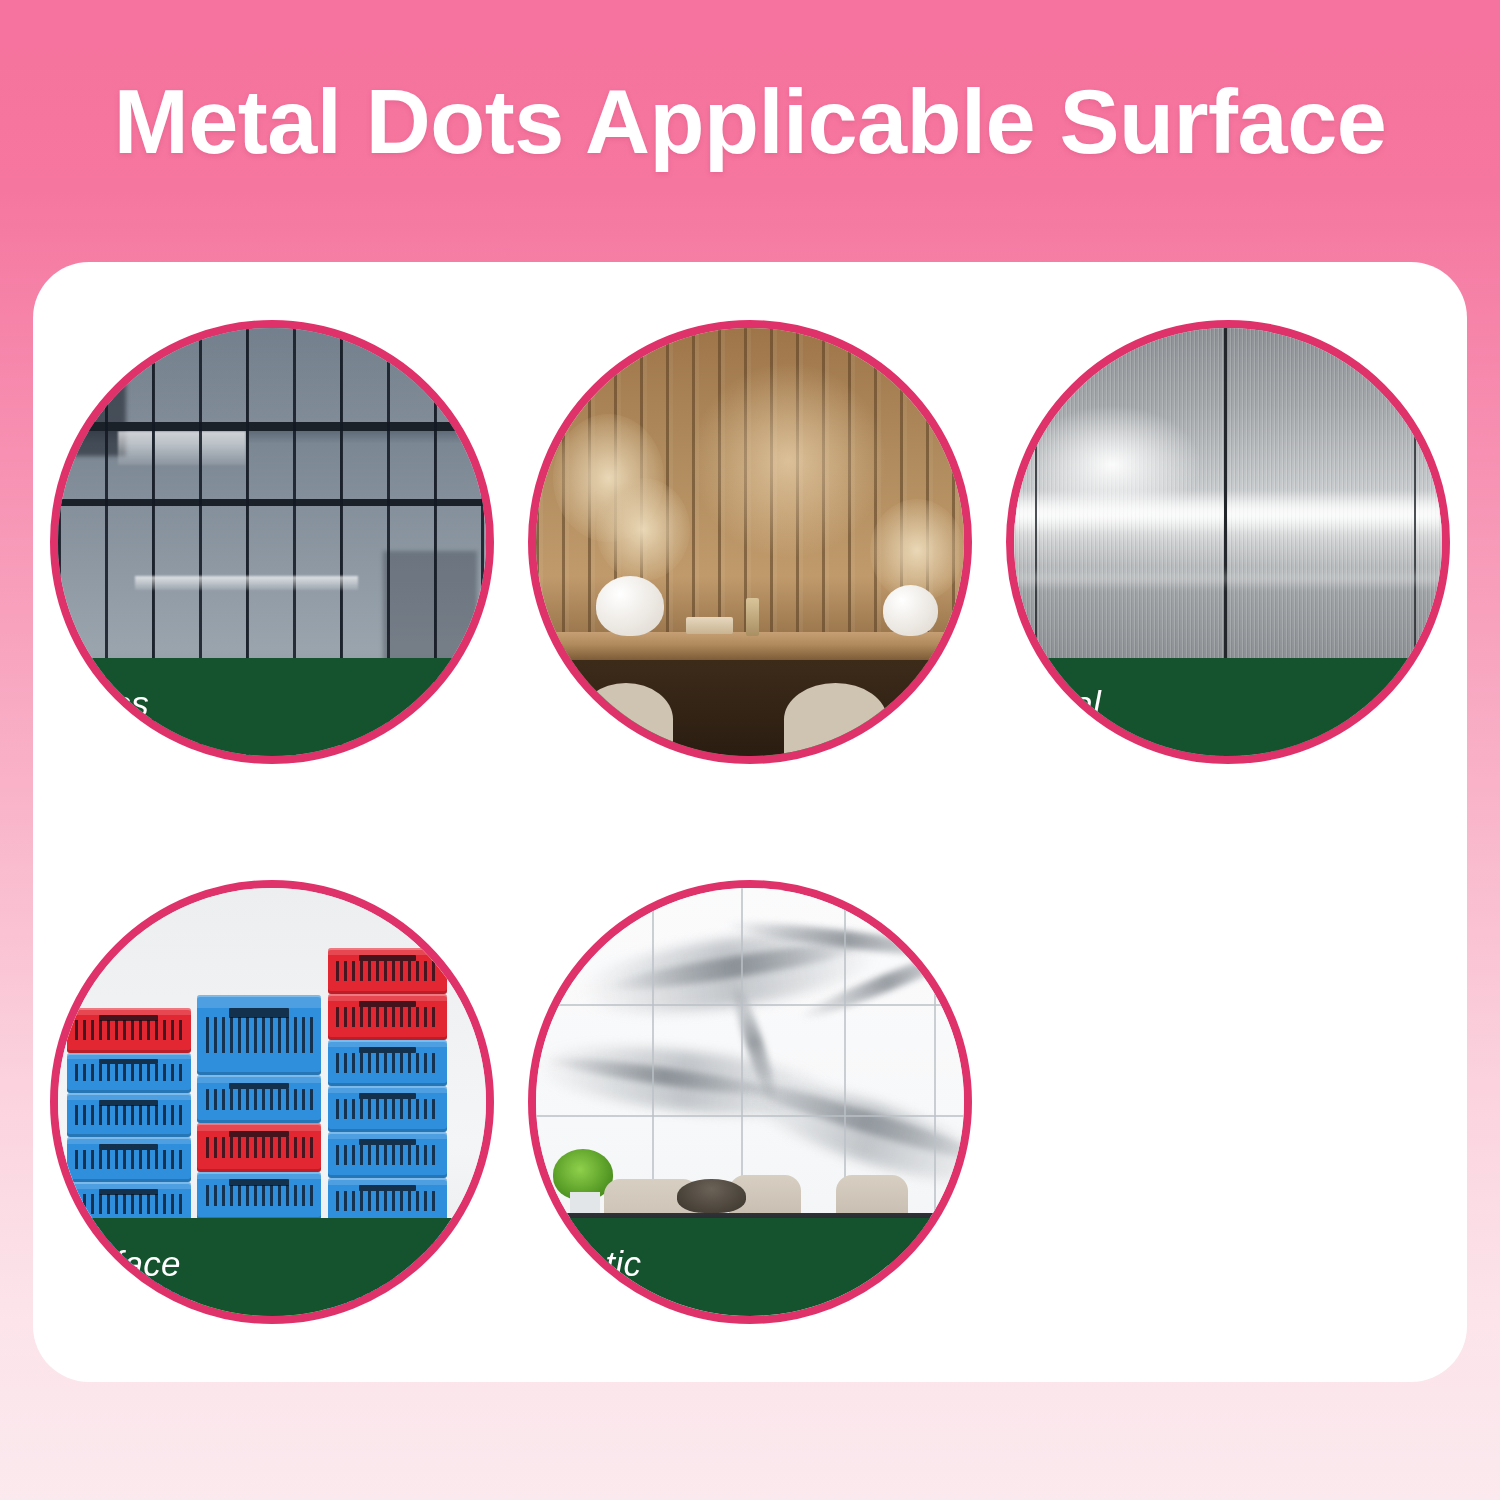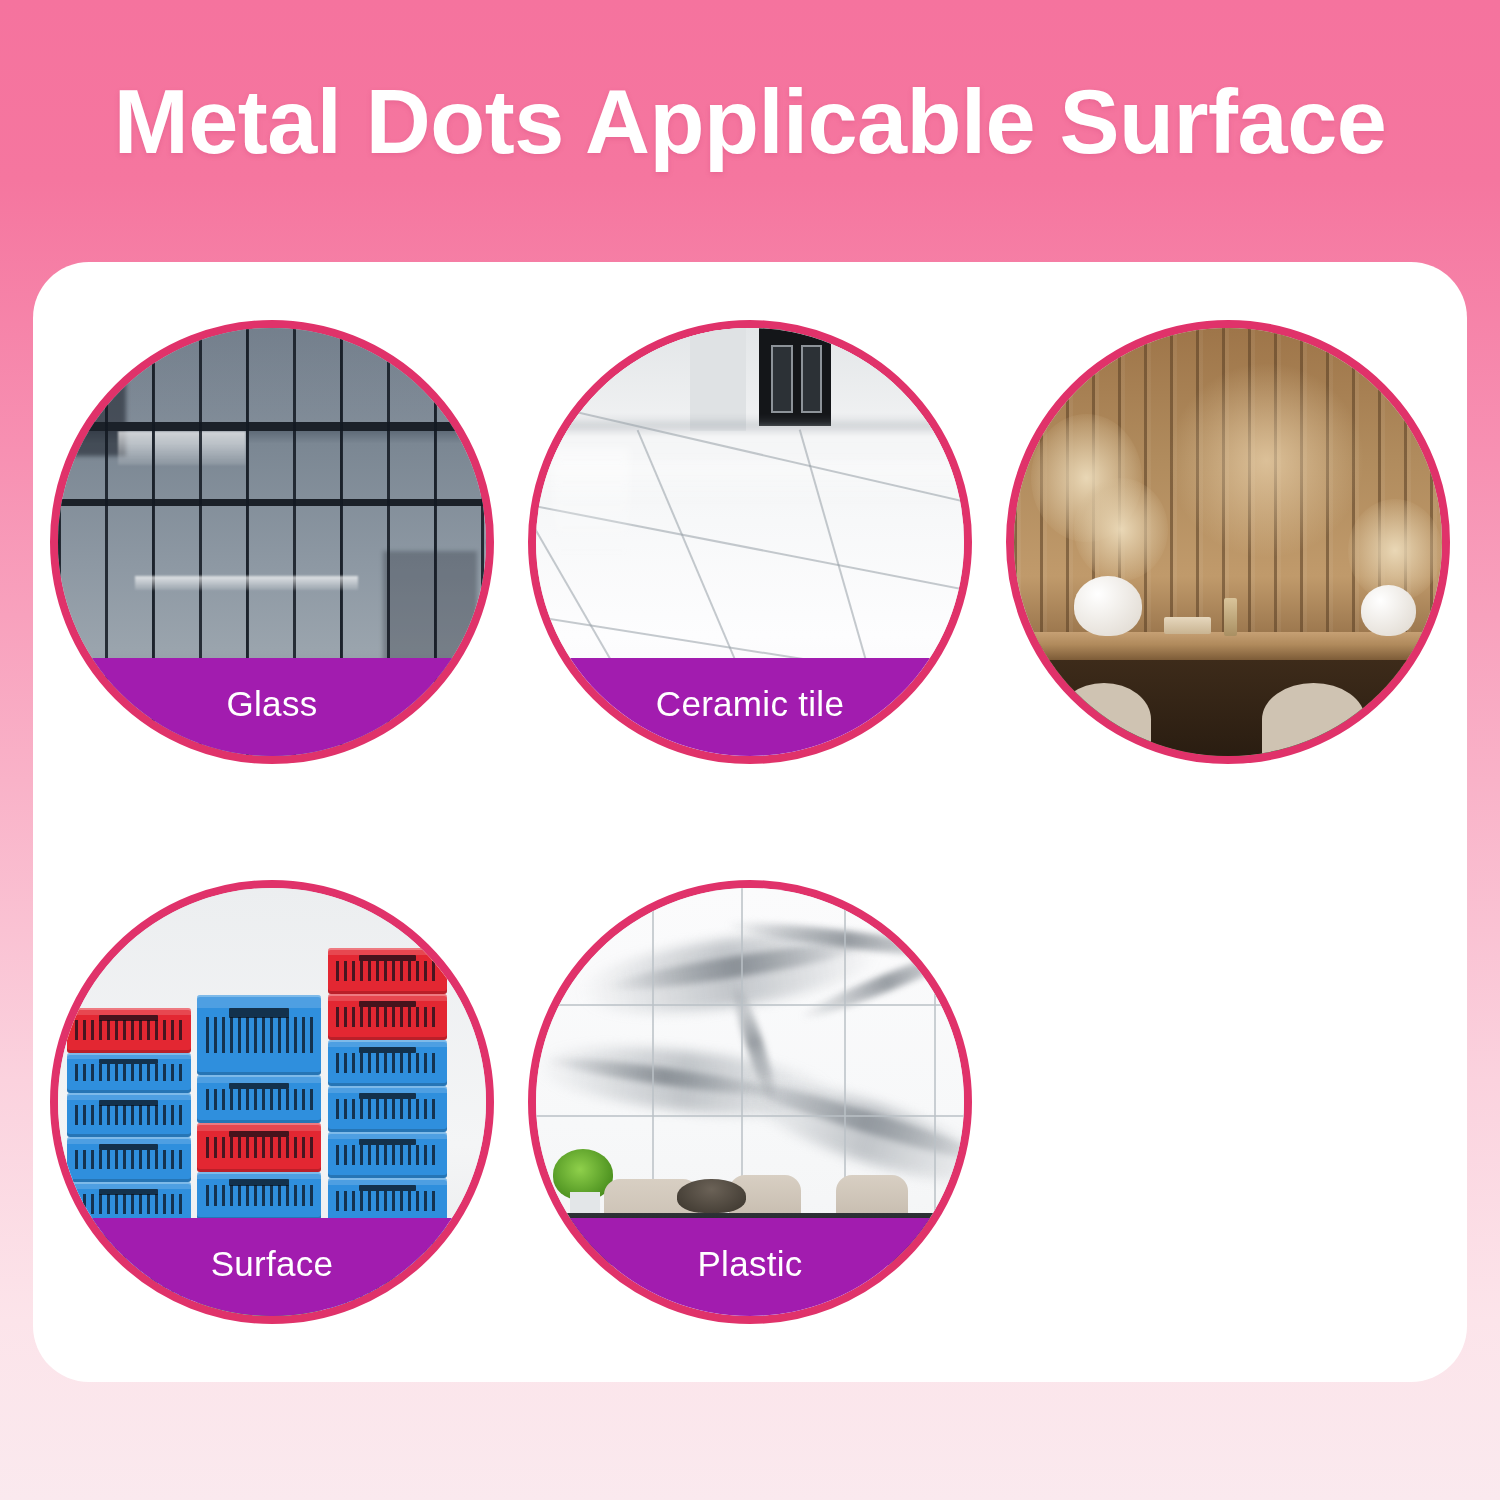--- a/index.html
+++ b/index.html
@@ -91,25 +91,25 @@
     inset: 0;
     overflow: hidden;
   }
 
   .band {
     position: absolute;
     left: 0;
     right: 0;
     bottom: 0;
     height: 98px;
-    background: #a21caf;
+    background: #14532d;
     display: flex;
     align-items: center;
-    justify-content: center;
     z-index: 40;
+    font-style: italic;
   }
   .band-label {
     color: #ffffff;
     font-size: 35px;
     font-weight: 400;
     letter-spacing: 0.3px;
     line-height: 1;
     margin-top: -8px;
   }
 
@@ -387,44 +387,20 @@
           <div class="glass-reflect" style="left:18%;top:58%;width:52%;height:14px;"></div>
           <div class="glass-reflect" style="left:22%;top:78%;width:46%;height:10%;opacity:0.45;"></div>
           <div class="glass-dark" style="right:2%;top:52%;width:22%;height:30%;opacity:0.5;"></div>
         </div>
         <div class="band">
           <span class="band-label">Glass</span>
         </div>
       </div>
     </div>
 
-    <div class="tile">
-      <div class="circle">
-        <div class="photo">
-          <div class="tile-bg"></div>
-          <div class="tile-wallpanel" style="left:0;top:0;width:100%;height:26%;"></div>
-          <div class="tile-door" style="left:52%;top:0;width:17%;height:23%;"></div>
-          <div class="tile-doorglass" style="left:55%;top:4%;width:4%;height:15%;"></div>
-          <div class="tile-doorglass" style="left:62%;top:4%;width:4%;height:15%;"></div>
-          <div class="tile-wallpanel" style="left:36%;top:0;width:13%;height:24%;background:#dfe2e4;"></div>
-          <div class="tile-shadow" style="left:0;top:22%;width:100%;height:10%;"></div>
-          <div class="tile-gloss" style="left:0;top:24%;width:100%;height:18%;"></div>
-          <div class="tile-seam" style="left:-20%;top:30%;width:150%;height:2px;transform:rotate(13deg);"></div>
-          <div class="tile-seam" style="left:-20%;top:52%;width:150%;height:2px;transform:rotate(11deg);"></div>
-          <div class="tile-seam" style="left:-20%;top:76%;width:150%;height:2px;transform:rotate(9deg);"></div>
-          <div class="tile-seam" style="left:10%;top:20%;width:2px;height:90%;transform:rotate(-30deg);"></div>
-          <div class="tile-seam" style="left:42%;top:20%;width:2px;height:95%;transform:rotate(-23deg);"></div>
-          <div class="tile-seam" style="left:74%;top:22%;width:2px;height:92%;transform:rotate(-16deg);"></div>
-          <div class="tile-gloss" style="left:4%;top:28%;width:18%;height:26%;opacity:0.6;"></div>
-        </div>
-        <div class="band">
-          <span class="band-label">Ceramic tile</span>
-        </div>
-      </div>
-    </div>
 
     <div class="tile">
       <div class="circle">
         <div class="photo">
           <div class="wood-bg"></div>
           <div class="wood-slats"></div>
           <div class="wood-light" style="left:36%;top:8%;width:46%;height:46%;"></div>
           <div class="branch" style="left:4%;top:20%;width:26%;height:30%;"></div>
           <div class="branch" style="left:14%;top:35%;width:22%;height:24%;"></div>
           <div class="branch" style="right:0%;top:40%;width:22%;height:24%;"></div>
@@ -433,20 +409,37 @@
           <div class="vase" style="left:14%;top:58%;width:16%;height:14%;"></div>
           <div class="vase" style="right:6%;top:60%;width:13%;height:12%;"></div>
           <div class="wood-book" style="left:35%;top:67.5%;width:11%;height:4%;"></div>
           <div class="wood-book" style="left:49%;top:63%;width:3%;height:9%;background:linear-gradient(to bottom,#d9c49a,#a98f62);"></div>
           <div class="wood-chairtop" style="left:10%;top:83%;width:22%;height:17%;"></div>
           <div class="wood-chairtop" style="left:58%;top:83%;width:24%;height:17%;"></div>
         </div>
       </div>
     </div>
 
+    <div class="tile">
+      <div class="circle">
+        <div class="photo">
+          <div class="metal-bg"></div>
+          <div class="metal-brush"></div>
+          <div class="metal-glow" style="left:2%;top:18%;width:42%;height:28%;"></div>
+          <div class="metal-highlight" style="top:38%;height:10%;"></div>
+          <div class="metal-seam" style="left:49%;"></div>
+          <div class="metal-seam" style="left:5%;width:2px;opacity:0.8;"></div>
+          <div class="metal-seam" style="right:6%;width:2px;opacity:0.8;"></div>
+          <div class="metal-highlight" style="top:56%;height:5%;opacity:0.35;"></div>
+        </div>
+        <div class="band">
+          <span class="band-label">Metal</span>
+        </div>
+      </div>
+    </div>
 
     <div class="tile">
       <div class="circle">
         <div class="photo">
           <div class="plastic-bg"></div>
 
           <div class="stack" style="left:2%;width:29%;height:72%;">
             <div class="crate" style="bottom:0%;height:14.5%;background:#2f8fdd;">
                 <div class="lip"></div>
                 <div class="bar"></div>

